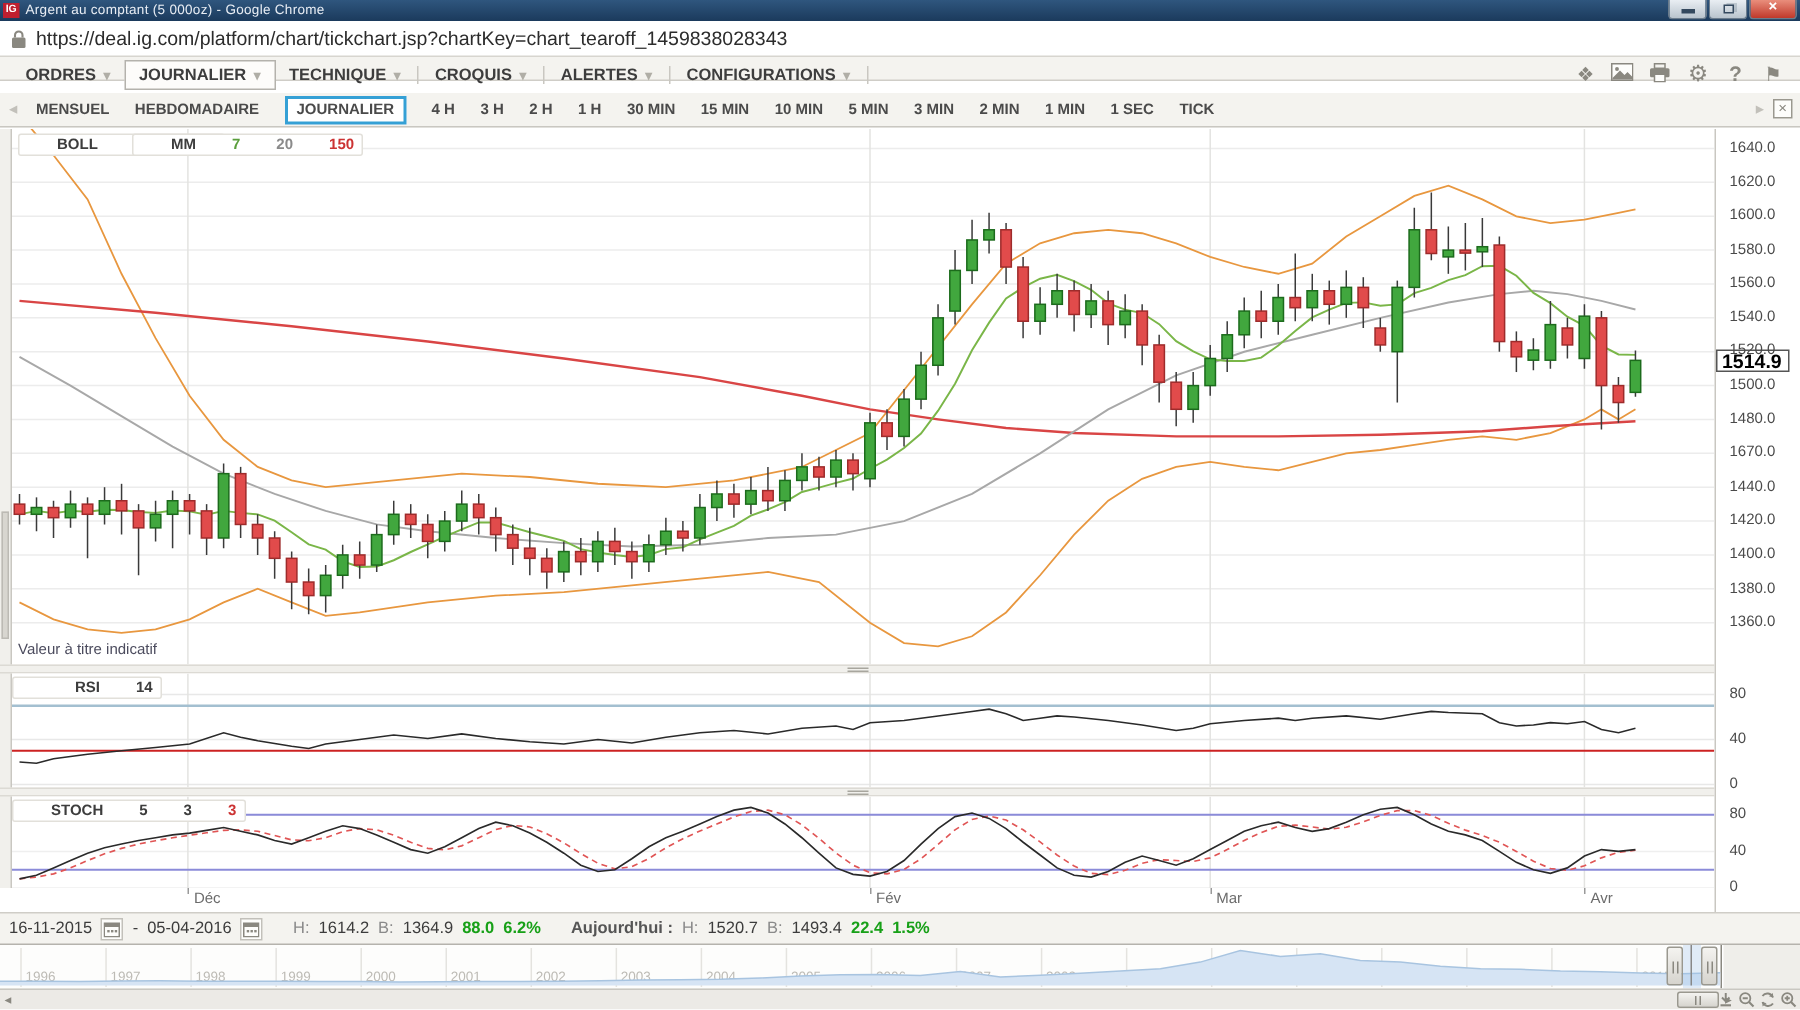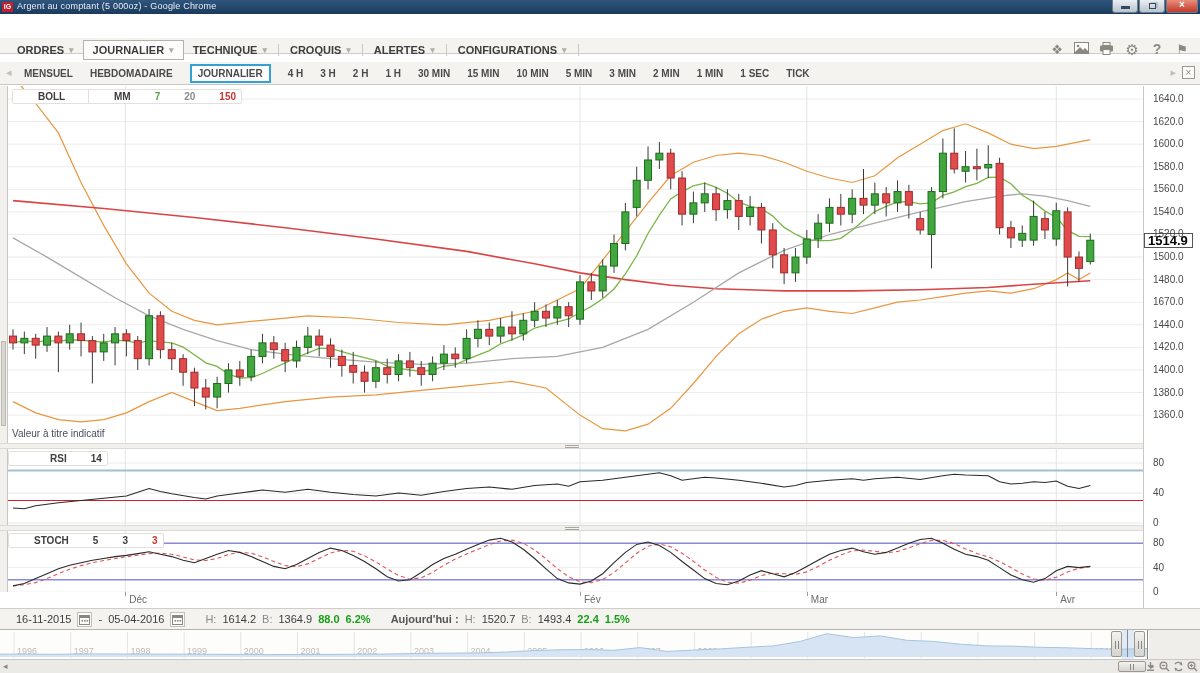--- a/index.html
+++ b/index.html
@@ -63,21 +63,21 @@
   .pbadge { position:absolute; left:0px; top:147px; width:49px; height:15px; background:#fff; border:1px solid #555;
     font-size:13px; font-weight:bold; color:#000; line-height:13px; padding-left:3px; }
 
   
   .dateaxis { position:absolute; left:8px; top:592px; width:1135px; height:16px; background:#fff; }
   .mlabel { position:absolute; top:2px; font-size:10px; color:#6b6b6b; }
   .mtick { position:absolute; top:0; width:1px; height:4px; background:#9a9a9a; }
 
   
   .statusbar { position:absolute; top:608px; left:0; width:1200px; height:22px; background:#f4f3ef;
-    border-top:1px solid #cfcdc7; border-bottom:1px solid #b5b3ad; display:flex; align-items:center; padding-left:16px;
+    border-top:1px solid #cfcdc7; border-bottom:1px solid #b5b3ad; display:flex; align-items:center; padding-left:6px;
     font-size:11px; color:#3c3c3c; gap:6px; }
   .statusbar .lab { color:#8a8a8a; }
   .statusbar .grn { color:#17a017; font-weight:bold; }
   .statusbar .bold { font-weight:bold; color:#555; }
   .calbtn { width:15px; height:15px; border:1px solid #c2c0ba; background:#fdfdfb; display:inline-flex; align-items:center; justify-content:center; cursor:pointer; }
 
   
   .timeline { position:absolute; top:630px; left:0; width:1148px; height:29px; background:#fdfdfc; border-right:1px solid #8a8880; }
   .tsel { position:absolute; top:0; height:29px; background:rgba(160,195,235,.30); }
   .tmark { position:absolute; top:0; width:1px; height:27px; background:#888; }
@@ -111,20 +111,29 @@
         </span>
       <span class="wb">
           <span class="sq"></span>
         </span>
       <span class="wb close">
           <span class="x">×</span>
         </span>
     </span>
   </div>
 
+  <div class="urlbar">
+    <span class="lock">
+      <svg width="11" height="13">
+          <rect x="1" y="5" width="9" height="7" rx="1" fill="#8a8880"></rect>
+          <path d="M3 5 V3.5 a2.5 2.5 0 0 1 5 0 V5" fill="none" stroke="#8a8880" stroke-width="1.4"></path>
+        </svg>
+    </span>
+    <span class="urltext">https://deal.ig.com/platform/chart/tickchart.jsp?chartKey=chart_tearoff_1459838028343</span>
+  </div>
 
   <div class="menubar">
     <div class="menuitems" id="menuitems">
         <div class="mi">
           <span>ORDRES</span>
           <span class="caret">▾</span>
         </div>
         <div class="mi boxed">
           <span>JOURNALIER</span>
           <span class="caret">▾</span>

